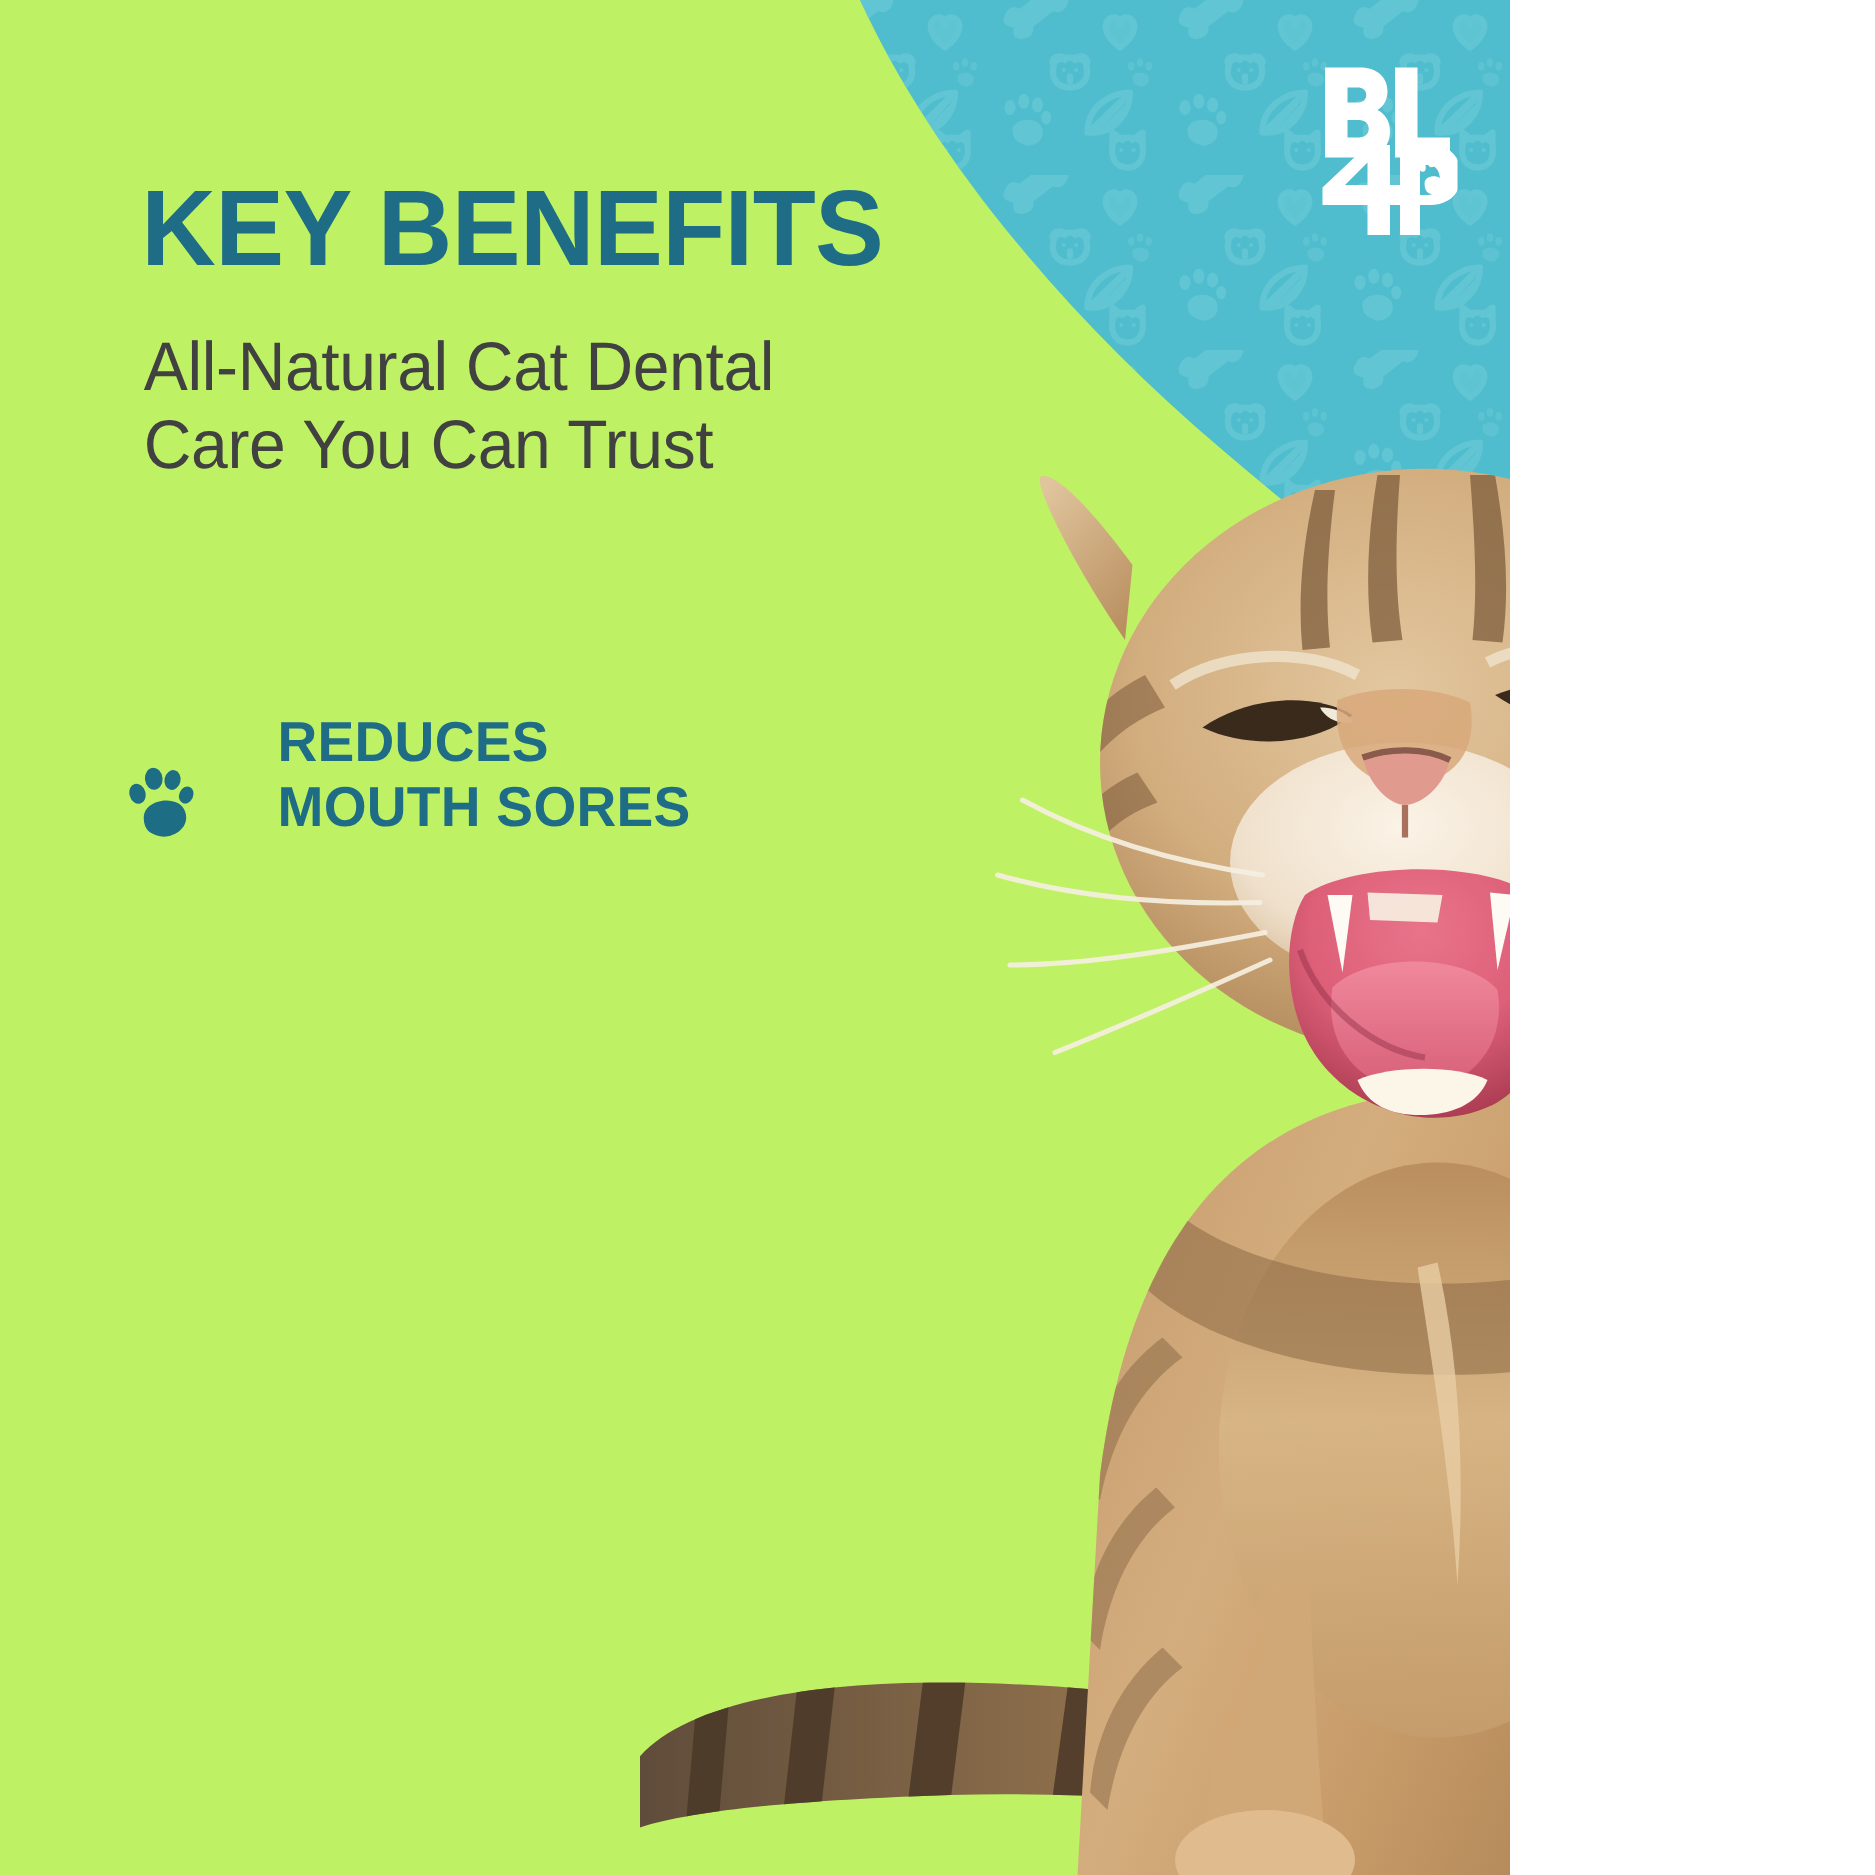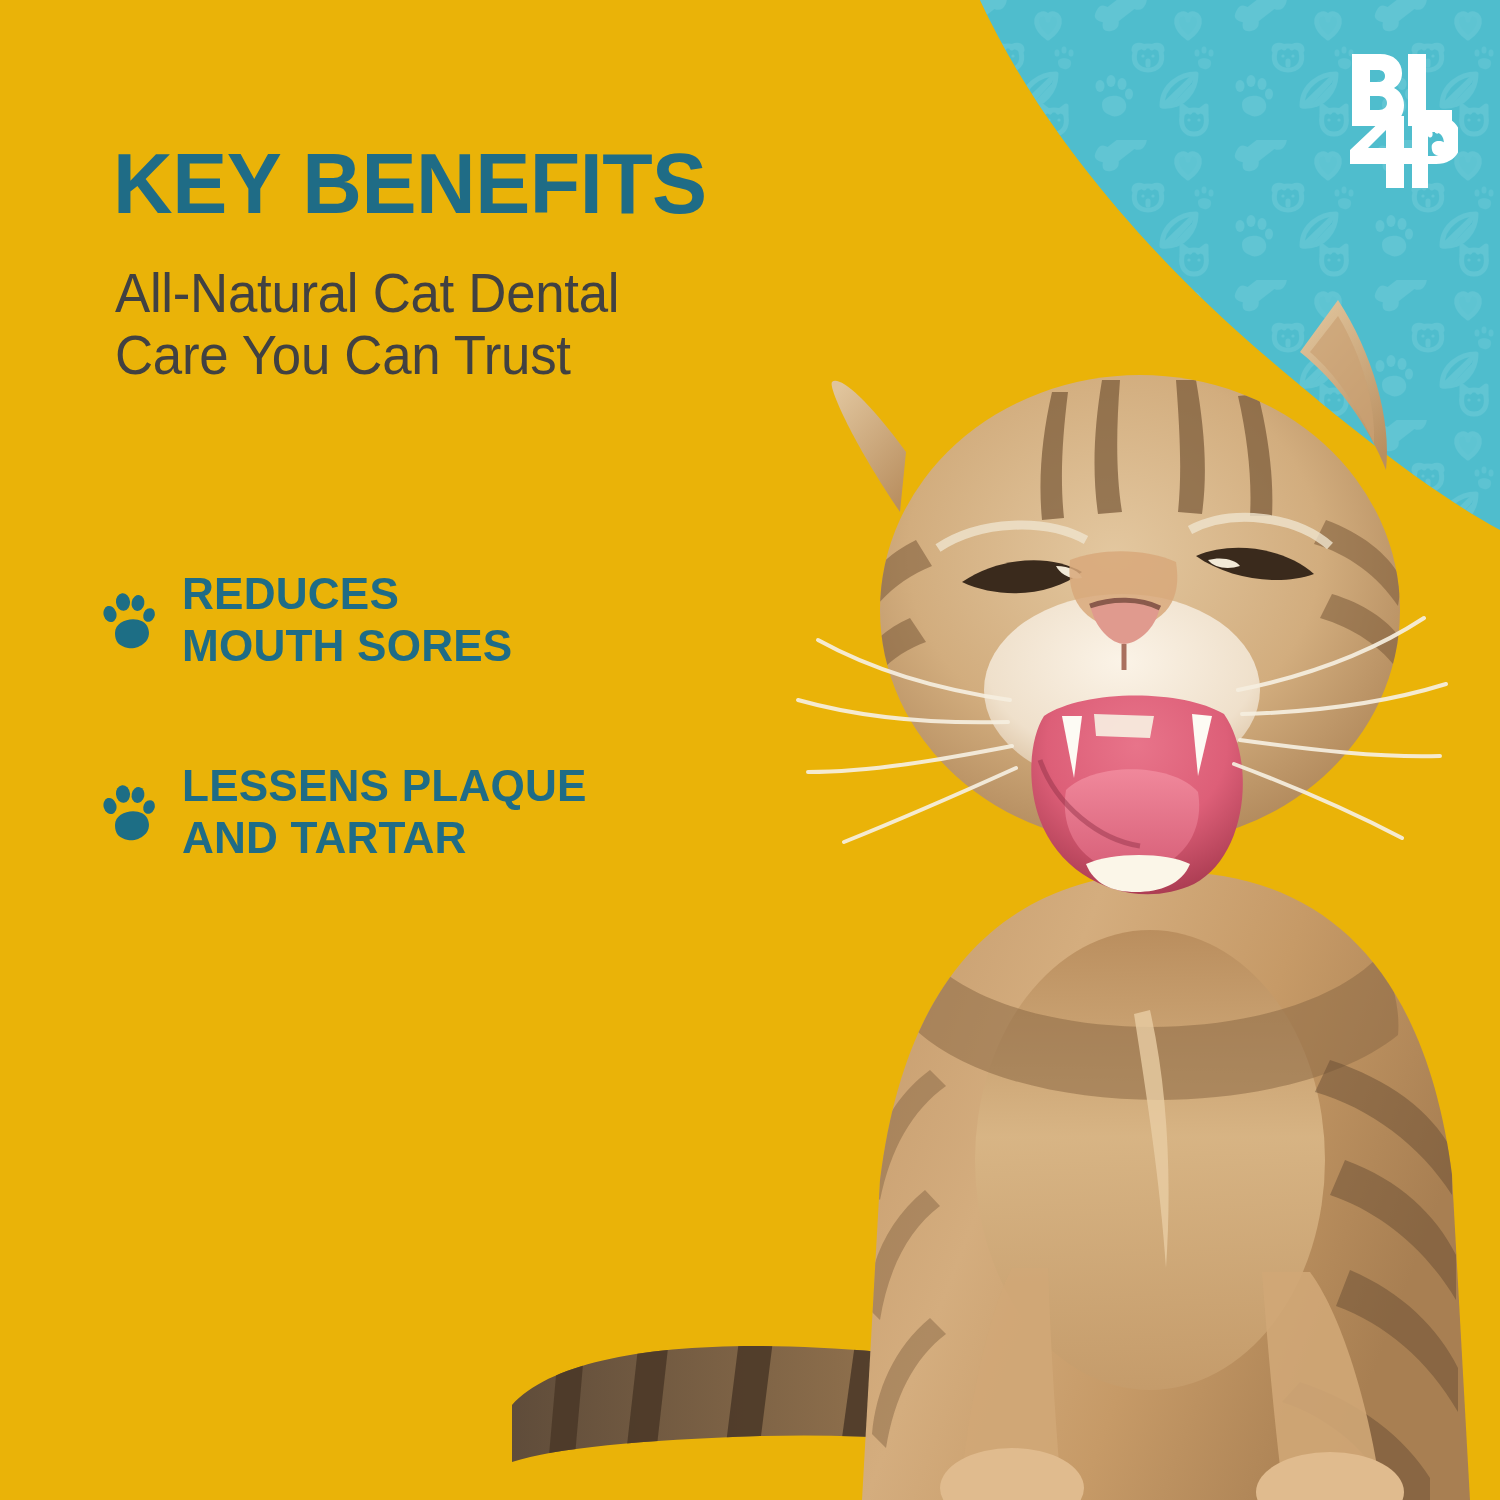--- a/index.html
+++ b/index.html
@@ -2,24 +2,24 @@
 <html><head>
 <meta charset="utf-8">
 <style>
   html, body {
     margin: 0;
     padding: 0;
     background: #ffffff;
   }
   #poster {
     position: relative;
-    width: 1500px;
+    width: 1208px;
     height: 1500px;
     overflow: hidden;
-    background: #eab308;
+    background: #bef264;
     font-family: "Liberation Sans", sans-serif;
   }
 
   
   .blob-wrap {
     position: absolute;
     top: 0;
     right: 0;
     width: 560px;
     height: 560px;
@@ -85,23 +85,24 @@
     left: 0;
     top: 566px;
     width: 800px;
     list-style: none;
     margin: 0;
     padding: 0;
   }
   .benefit {
     position: relative;
     display: flex;
-    align-items: center;
+    align-items: flex-end;
     margin-bottom: 86px;
     min-height: 90px;
+    gap: 40px;
   }
   .benefit:last-child { margin-bottom: 0; }
 
   .paw {
     flex: 0 0 auto;
     width: 54px;
     height: 58px;
     margin-left: -10px;
     margin-top: 6px;
     margin-right: 25px;
@@ -420,34 +421,17 @@
           </svg>
         </span>
         <span class="benefit-text">
           <span class="ln">REDUCES</span>
           <span class="ln">MOUTH SORES</span>
         </span>
       </li>
 
 
 
-      <li class="benefit">
-        <span class="paw">
-          <svg viewBox="0 0 54 58" xmlns="http://www.w3.org/2000/svg">
-            <g fill="#1d6e85">
-              <ellipse cx="7" cy="21" rx="6.4" ry="8.2" transform="rotate(-16 7 21)"></ellipse>
-              <ellipse cx="20" cy="9" rx="7.0" ry="8.8" transform="rotate(-6 20 9)"></ellipse>
-              <ellipse cx="35" cy="10" rx="6.4" ry="8.0" transform="rotate(12 35 10)"></ellipse>
-              <ellipse cx="46" cy="22" rx="5.6" ry="7.0" transform="rotate(24 46 22)"></ellipse>
-              <path d="M12 40 C12 25 40 21 45 35 C50 49 34 57 25 55 C16 53 12 49 12 40 Z"></path>
-            </g>
-          </svg>
-        </span>
-        <span class="benefit-text">
-          <span class="ln">LESSENS PLAQUE</span>
-          <span class="ln">AND TARTAR</span>
-        </span>
-      </li>
 
     </ul>
   </div>
 
 </div>
 
 </body></html>

